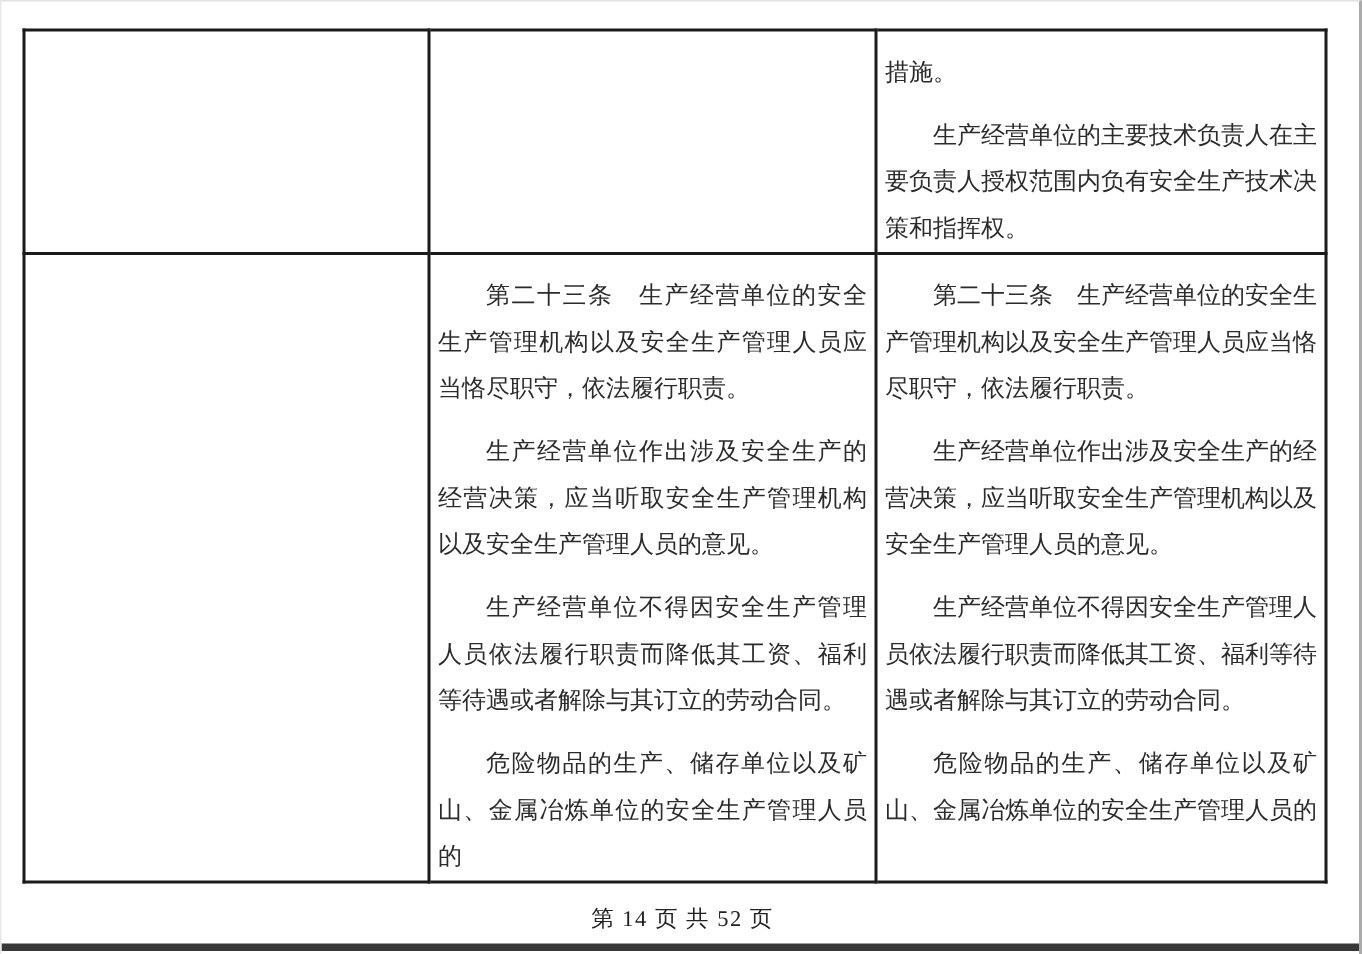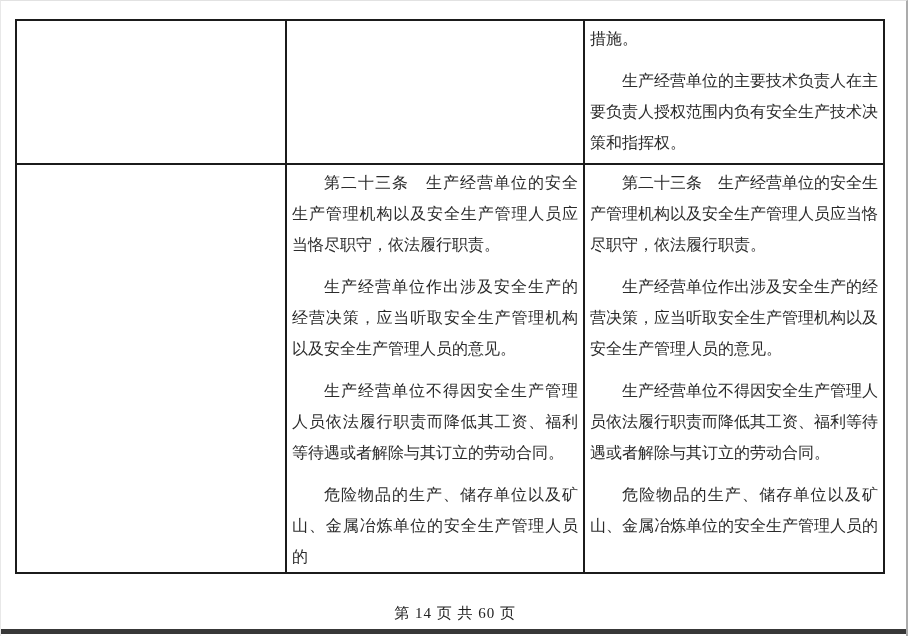--- a/index.html
+++ b/index.html
@@ -23,21 +23,21 @@
     position: absolute;
     left: 14px;
     top: 18px;
     width: 868px;
     border-collapse: collapse;
     table-layout: fixed;
   }
   table.cmp td {
     border: 2px solid #1b1b1b;
     vertical-align: top;
-    padding: 2px 5px 0 5px;
+    padding: 12px 5px 0 5px;
     overflow: hidden;
     box-sizing: border-box;
   }
   tr.row1 { height: 144px; }
   tr.row2 { height: 381px; }
   col.c1 { width: 270px; }
   col.c2 { width: 298px; }
   col.c3 { width: 300px; }
   .cell p {
     margin: 0 0 11px 0;
@@ -108,17 +108,17 @@
             <span class="article-no">第二十三条</span><span>　生产经营单位的安全生产管理机构以及安全生产管理人员应当恪尽职守，依法履行职责。</span>
           </p>
           <p>生产经营单位作出涉及安全生产的经营决策，应当听取安全生产管理机构以及安全生产管理人员的意见。</p>
           <p>生产经营单位不得因安全生产管理人员依法履行职责而降低其工资、福利等待遇或者解除与其订立的劳动合同。</p>
           <p>危险物品的生产、储存单位以及矿山、金属冶炼单位的安全生产管理人员的</p>
         </td>
       </tr>
     </tbody>
   </table>
 
-  <div class="footer">第 14 页 共 60 页</div>
+  <div class="footer">第 14 页 共 52 页</div>
 
   <div class="bottom-edge"></div>
 
 </div>
 
 </body></html>

